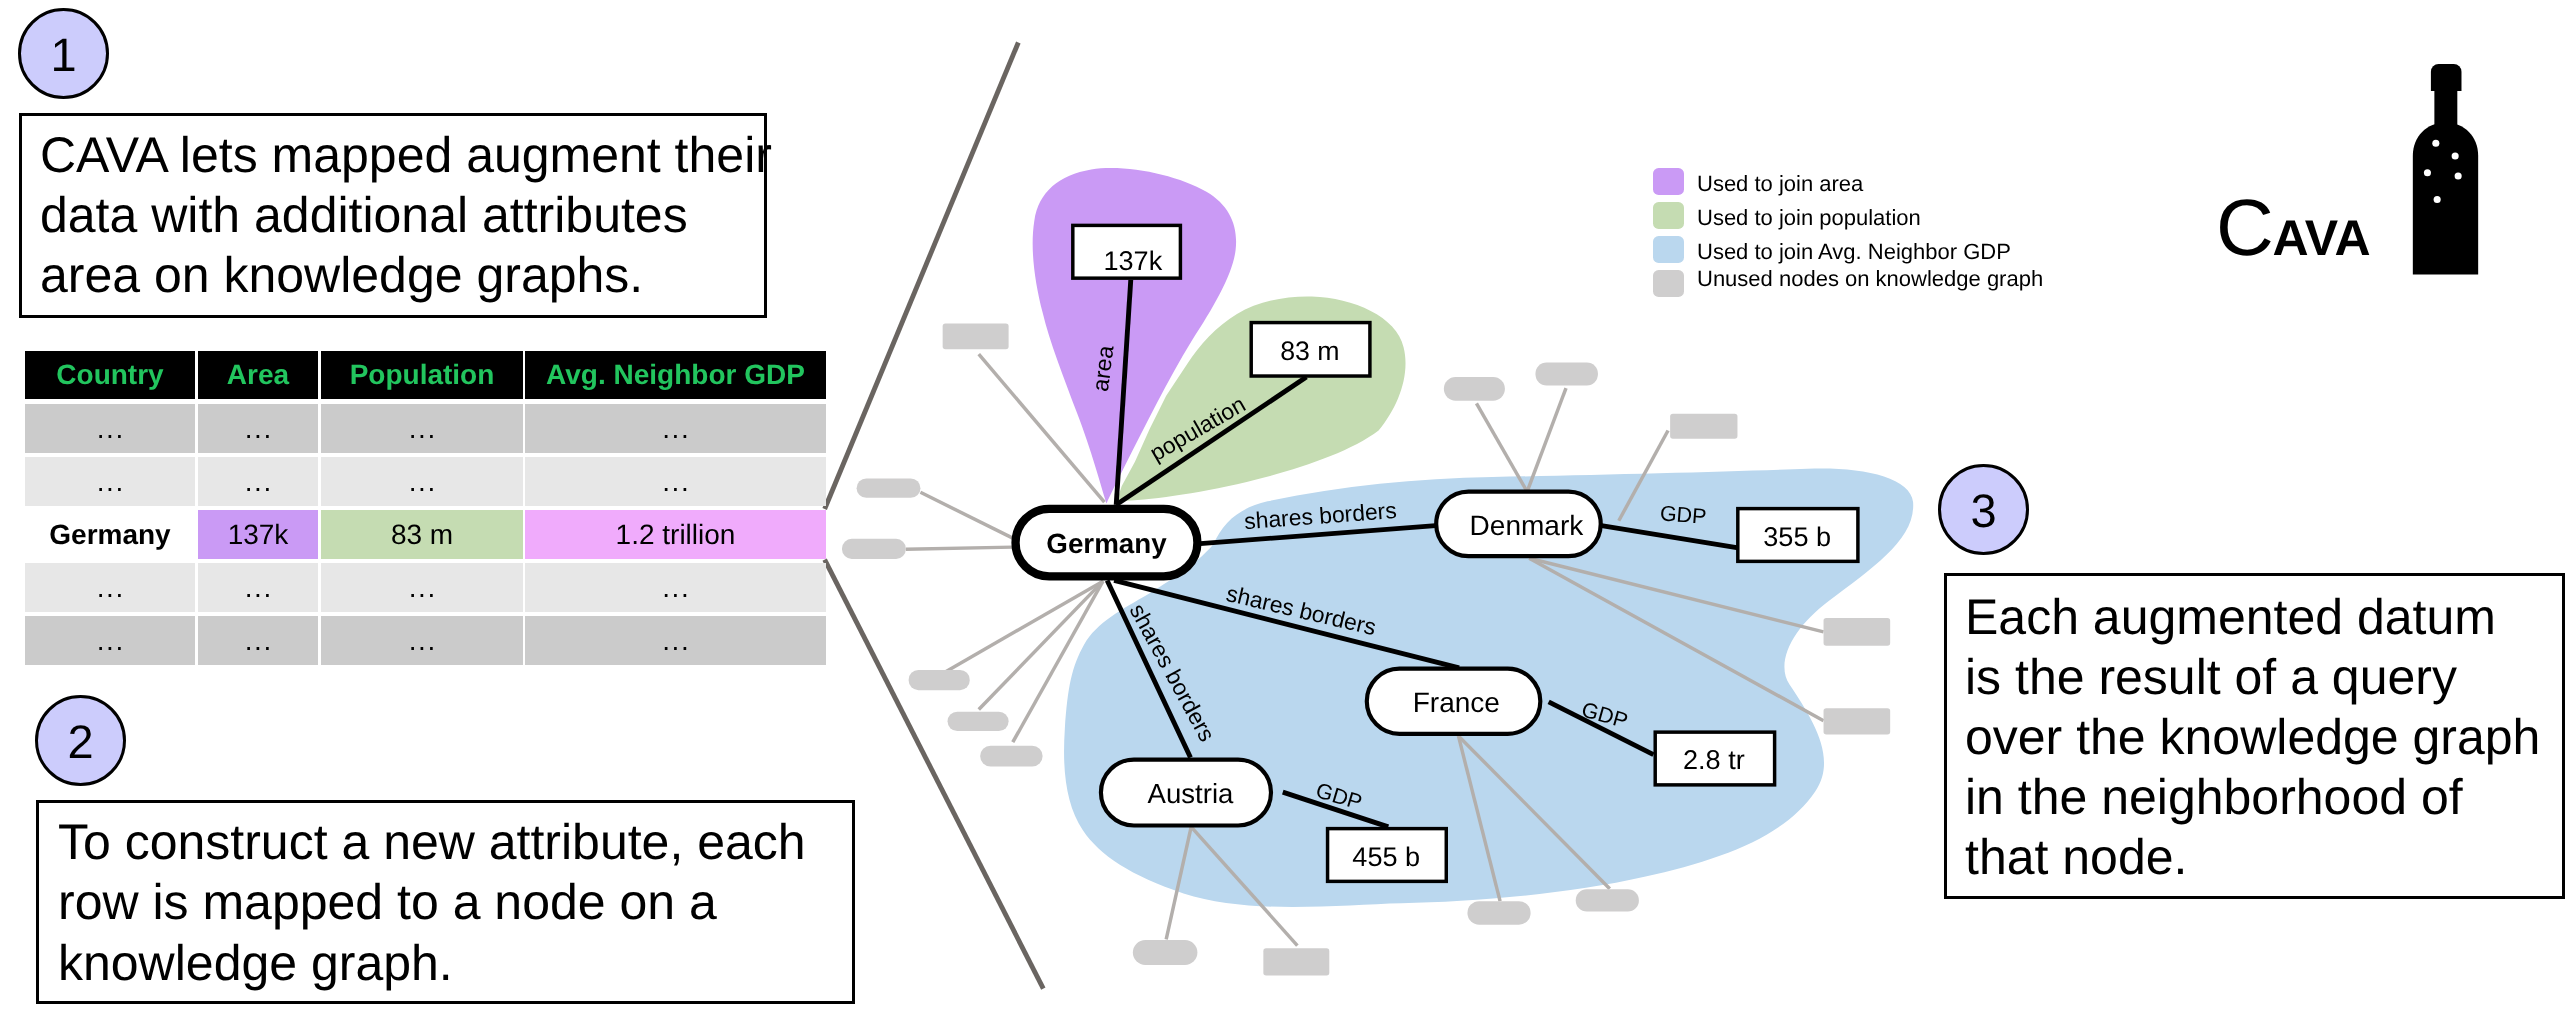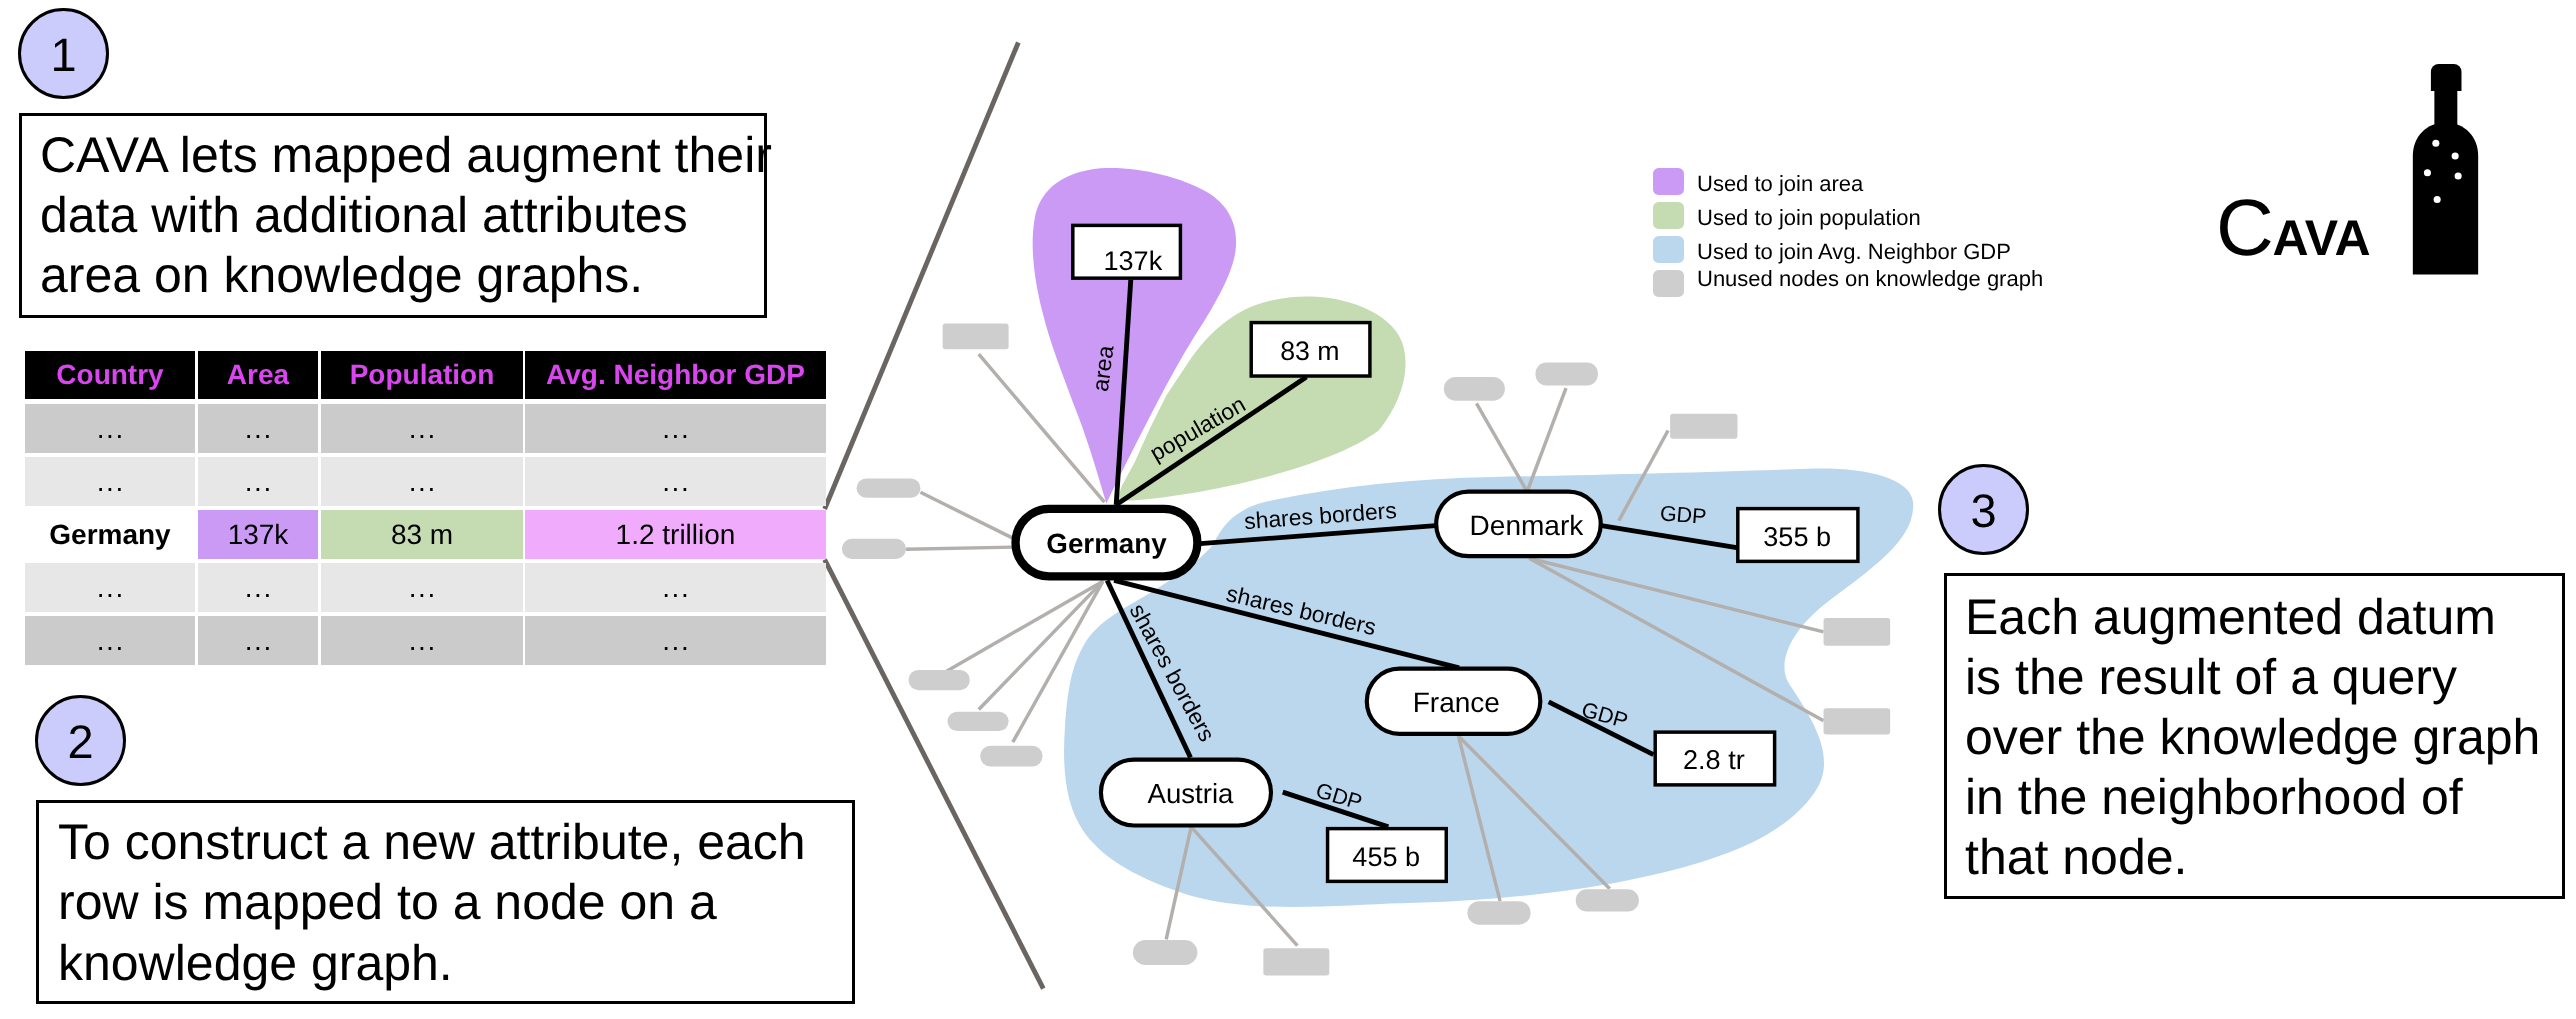--- a/index.html
+++ b/index.html
@@ -10,21 +10,21 @@
   #root{position:absolute;left:0;top:0;width:2576px;height:1020px;background:#fff;}
 
   .step-circle{position:absolute;border-radius:50%;background:#CCCCFC;
        border:3.5px solid #000;box-sizing:border-box;}
   .step-circle span{position:absolute;left:0;right:0;text-align:center;
        font-size:47px;line-height:1;}
 
   .callout{position:absolute;border:3.5px solid #000;background:#fff;box-sizing:border-box;}
   .cl-line{position:absolute;white-space:nowrap;font-size:50px;line-height:1;}
 
-  .th{position:absolute;background:#000;color:#d946ef;font-weight:bold;font-size:28px;
+  .th{position:absolute;background:#000;color:#22c55e;font-weight:bold;font-size:28px;
       display:flex;align-items:center;justify-content:center;line-height:1;}
   .td{position:absolute;display:flex;align-items:center;justify-content:center;
       font-size:28px;line-height:1;}
   .td.dots span{letter-spacing:1.5px;margin-right:-1.5px;}
   .td.name{font-weight:bold;}
 
   .lg-sw{position:absolute;border-radius:5.6px;}
   .lg-tx{position:absolute;font-size:22px;line-height:1;white-space:nowrap;}
 
   #wordmark{position:absolute;white-space:nowrap;line-height:1;margin-left:20px;}

